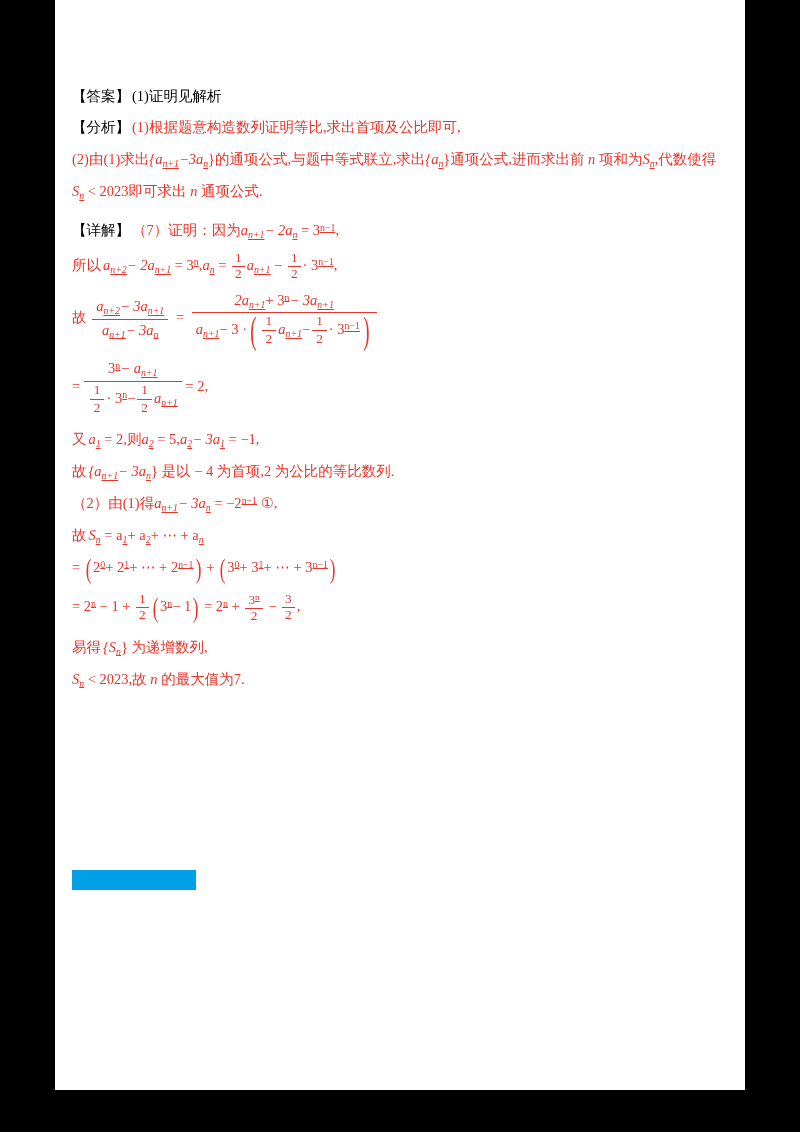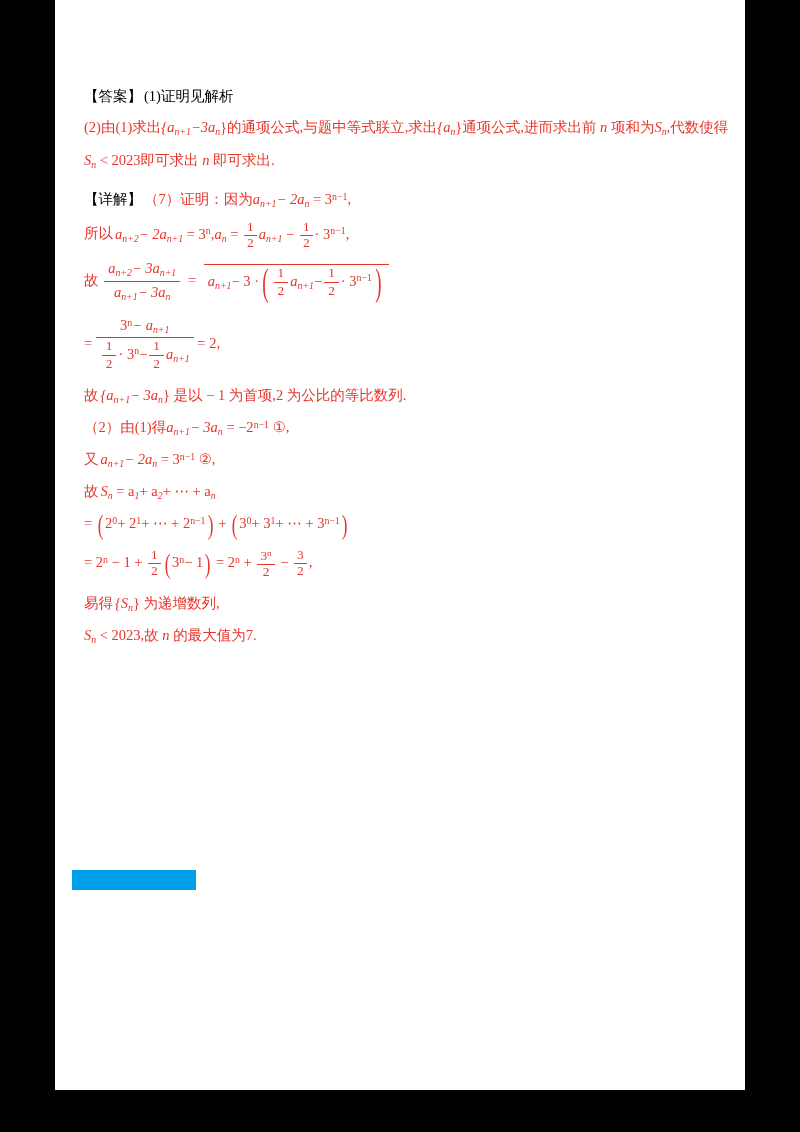--- a/index.html
+++ b/index.html
@@ -15,21 +15,21 @@
   .page {
     position: absolute;
     left: 55px;
     top: 0;
     width: 690px;
     height: 1090px;
     background: #ffffff;
   }
   .content {
     position: absolute;
-    left: 29px;
+    left: 17px;
     top: 85px;
     width: 660px;
   }
   .line {
     color: #e8352b;
     font-size: 14.5px;
     line-height: 1.55;
     margin: 0 0 9px 0;
     font-family: "Liberation Serif", serif;
     white-space: nowrap;
@@ -37,24 +37,26 @@
   .line.wrap { white-space: normal; }
   .blk { color: #000000; }
   i.v {
     font-style: italic;
     font-family: "Liberation Serif", serif;
   }
   sub {
     font-size: 0.68em;
     vertical-align: -0.28em;
     font-style: italic;
+    text-decoration: underline;
   }
   sup {
     font-size: 0.68em;
     vertical-align: 0.45em;
+    text-decoration: underline;
   }
   .frac {
     display: inline-block;
     vertical-align: middle;
     text-align: center;
     font-size: 0.92em;
     line-height: 1.12;
     margin: 0 2px;
   }
   .frac .num { display: block; padding: 0 3px; }
@@ -103,70 +105,74 @@
 </head>
 <body>
 
 <div class="page">
   <div class="content">
 
     <p class="line">
       <span class="blk lead">【答案】</span><span class="blk">(1)证明见解析</span>
     </p>
 
+    <p class="line">
+      <span class="blk lead">【分析】</span><span>(1)根据题意构造数列证明等比,求出首项及公比即可,</span>
+    </p>
     <p class="line wrap">
       <span>(2)由(1)求出</span><i class="v">{a</i><sub>n+1</sub><i class="v">−3a</i><sub>n</sub><span>}</span><span>的通项公式,与题中等式联立,求出</span><i class="v">{a</i><sub>n</sub><span>}</span><span>通项公式,进而求出前</span> <i class="v">n</i> <span>项和为</span><i class="v">S</i><sub>n</sub><span>,代数使得</span>
     </p>
     <p class="line">
-      <i class="v">S</i><sub>n</sub> <span>&lt; 2023</span><span>即可求出</span> <i class="v">n</i> <span>即可求出.</span>
+      <i class="v">S</i><sub>n</sub> <span>&lt; 2023</span><span>即可求出</span> <i class="v">n</i> <span>通项公式.</span>
     </p>
 
     <p class="line" style="margin-top:16px">
       <span class="blk lead">【详解】</span><span>（7）证明：因为</span><i class="v">a</i><sub>n+1</sub><i class="v">− 2a</i><sub>n</sub> <span>= 3</span><sup>n−1</sup><span>,</span>
     </p>
 
     <p class="line">
       <span class="lead">所以</span><i class="v">a</i><sub>n+2</sub><i class="v">− 2a</i><sub>n+1</sub> <span>= 3</span><sup>n</sup><span>,</span><i class="v">a</i><sub>n</sub> <span>=</span>
       <span class="frac"><span class="num">1</span><span class="den">2</span></span><i class="v">a</i><sub>n+1</sub> <span>−</span>
       <span class="frac"><span class="num">1</span><span class="den">2</span></span><span>· 3</span><sup>n−1</sup><span>,</span>
     </p>
 
     <p class="line eqline">
       <span class="lead">故</span>
       <span class="tall-frac">
         <span class="num"><i class="v">a</i><sub>n+2</sub><i class="v">− 3a</i><sub>n+1</sub></span>
         <span class="den"><i class="v">a</i><sub>n+1</sub><i class="v">− 3a</i><sub>n</sub></span>
       </span>
       <span class="eqsign">=</span>
       <span class="tall-frac">
+        <span class="num"><i class="v">2a</i><sub>n+1</sub><span>+ 3</span><sup>n</sup><i class="v">− 3a</i><sub>n+1</sub></span>
         <span class="den"><i class="v">a</i><sub>n+1</sub><span>− 3 ·</span><span class="mparen">(</span><span class="frac"><span class="num">1</span><span class="den">2</span></span><i class="v">a</i><sub>n+1</sub><span>−</span><span class="frac"><span class="num">1</span><span class="den">2</span></span><span>· 3</span><sup>n−1</sup><span class="mparen">)</span></span>
       </span>
     </p>
 
     <p class="line eqline">
       <span>=</span>
       <span class="tall-frac">
         <span class="num"><span>3</span><sup>n</sup><i class="v">− a</i><sub>n+1</sub></span>
         <span class="den"><span class="frac"><span class="num">1</span><span class="den">2</span></span><span>· 3</span><sup>n</sup><span>−</span><span class="frac"><span class="num">1</span><span class="den">2</span></span><i class="v">a</i><sub>n+1</sub></span>
       </span>
       <span>= 2</span><span>,</span>
     </p>
 
-
-    <p class="line">
-      <span class="lead">故</span><i class="v">{a</i><sub>n+1</sub><i class="v">− 3a</i><sub>n</sub><span>}</span> <span>是以 − 1 为首项,2 为公比的等比数列.</span>
+    <p class="line">
+      <span class="lead">又</span><i class="v">a</i><sub>1</sub> <span>= 2</span><span>,则</span><i class="v">a</i><sub>2</sub> <span>= 5</span><span>,</span><i class="v">a</i><sub>2</sub><i class="v">− 3a</i><sub>1</sub> <span>= −1</span><span>,</span>
+    </p>
+
+    <p class="line">
+      <span class="lead">故</span><i class="v">{a</i><sub>n+1</sub><i class="v">− 3a</i><sub>n</sub><span>}</span> <span>是以 − 4 为首项,2 为公比的等比数列.</span>
     </p>
 
     <p class="line" style="margin-top:7px">
       <span>（2）由(1)得</span><i class="v">a</i><sub>n+1</sub><i class="v">− 3a</i><sub>n</sub> <span>= −2</span><sup>n−1</sup> <span>①</span><span>,</span>
     </p>
 
-    <p class="line">
-      <span class="lead">又</span><i class="v">a</i><sub>n+1</sub><i class="v">− 2a</i><sub>n</sub> <span>= 3</span><sup>n−1</sup> <span>②</span><span>,</span>
-    </p>
 
 
     <p class="line">
       <span class="lead">故</span><i class="v">S</i><sub>n</sub> <span>= a</span><sub>1</sub><span>+ a</span><sub>2</sub><span>+ ⋯ + a</span><sub>n</sub>
     </p>
 
     <p class="line eqline">
       <span>=</span>
       <span class="paren">(</span><span>2</span><sup>0</sup><span>+ 2</span><sup>1</sup><span>+ ⋯ + 2</span><sup>n−1</sup><span class="paren">)</span>
       <span>+</span>

